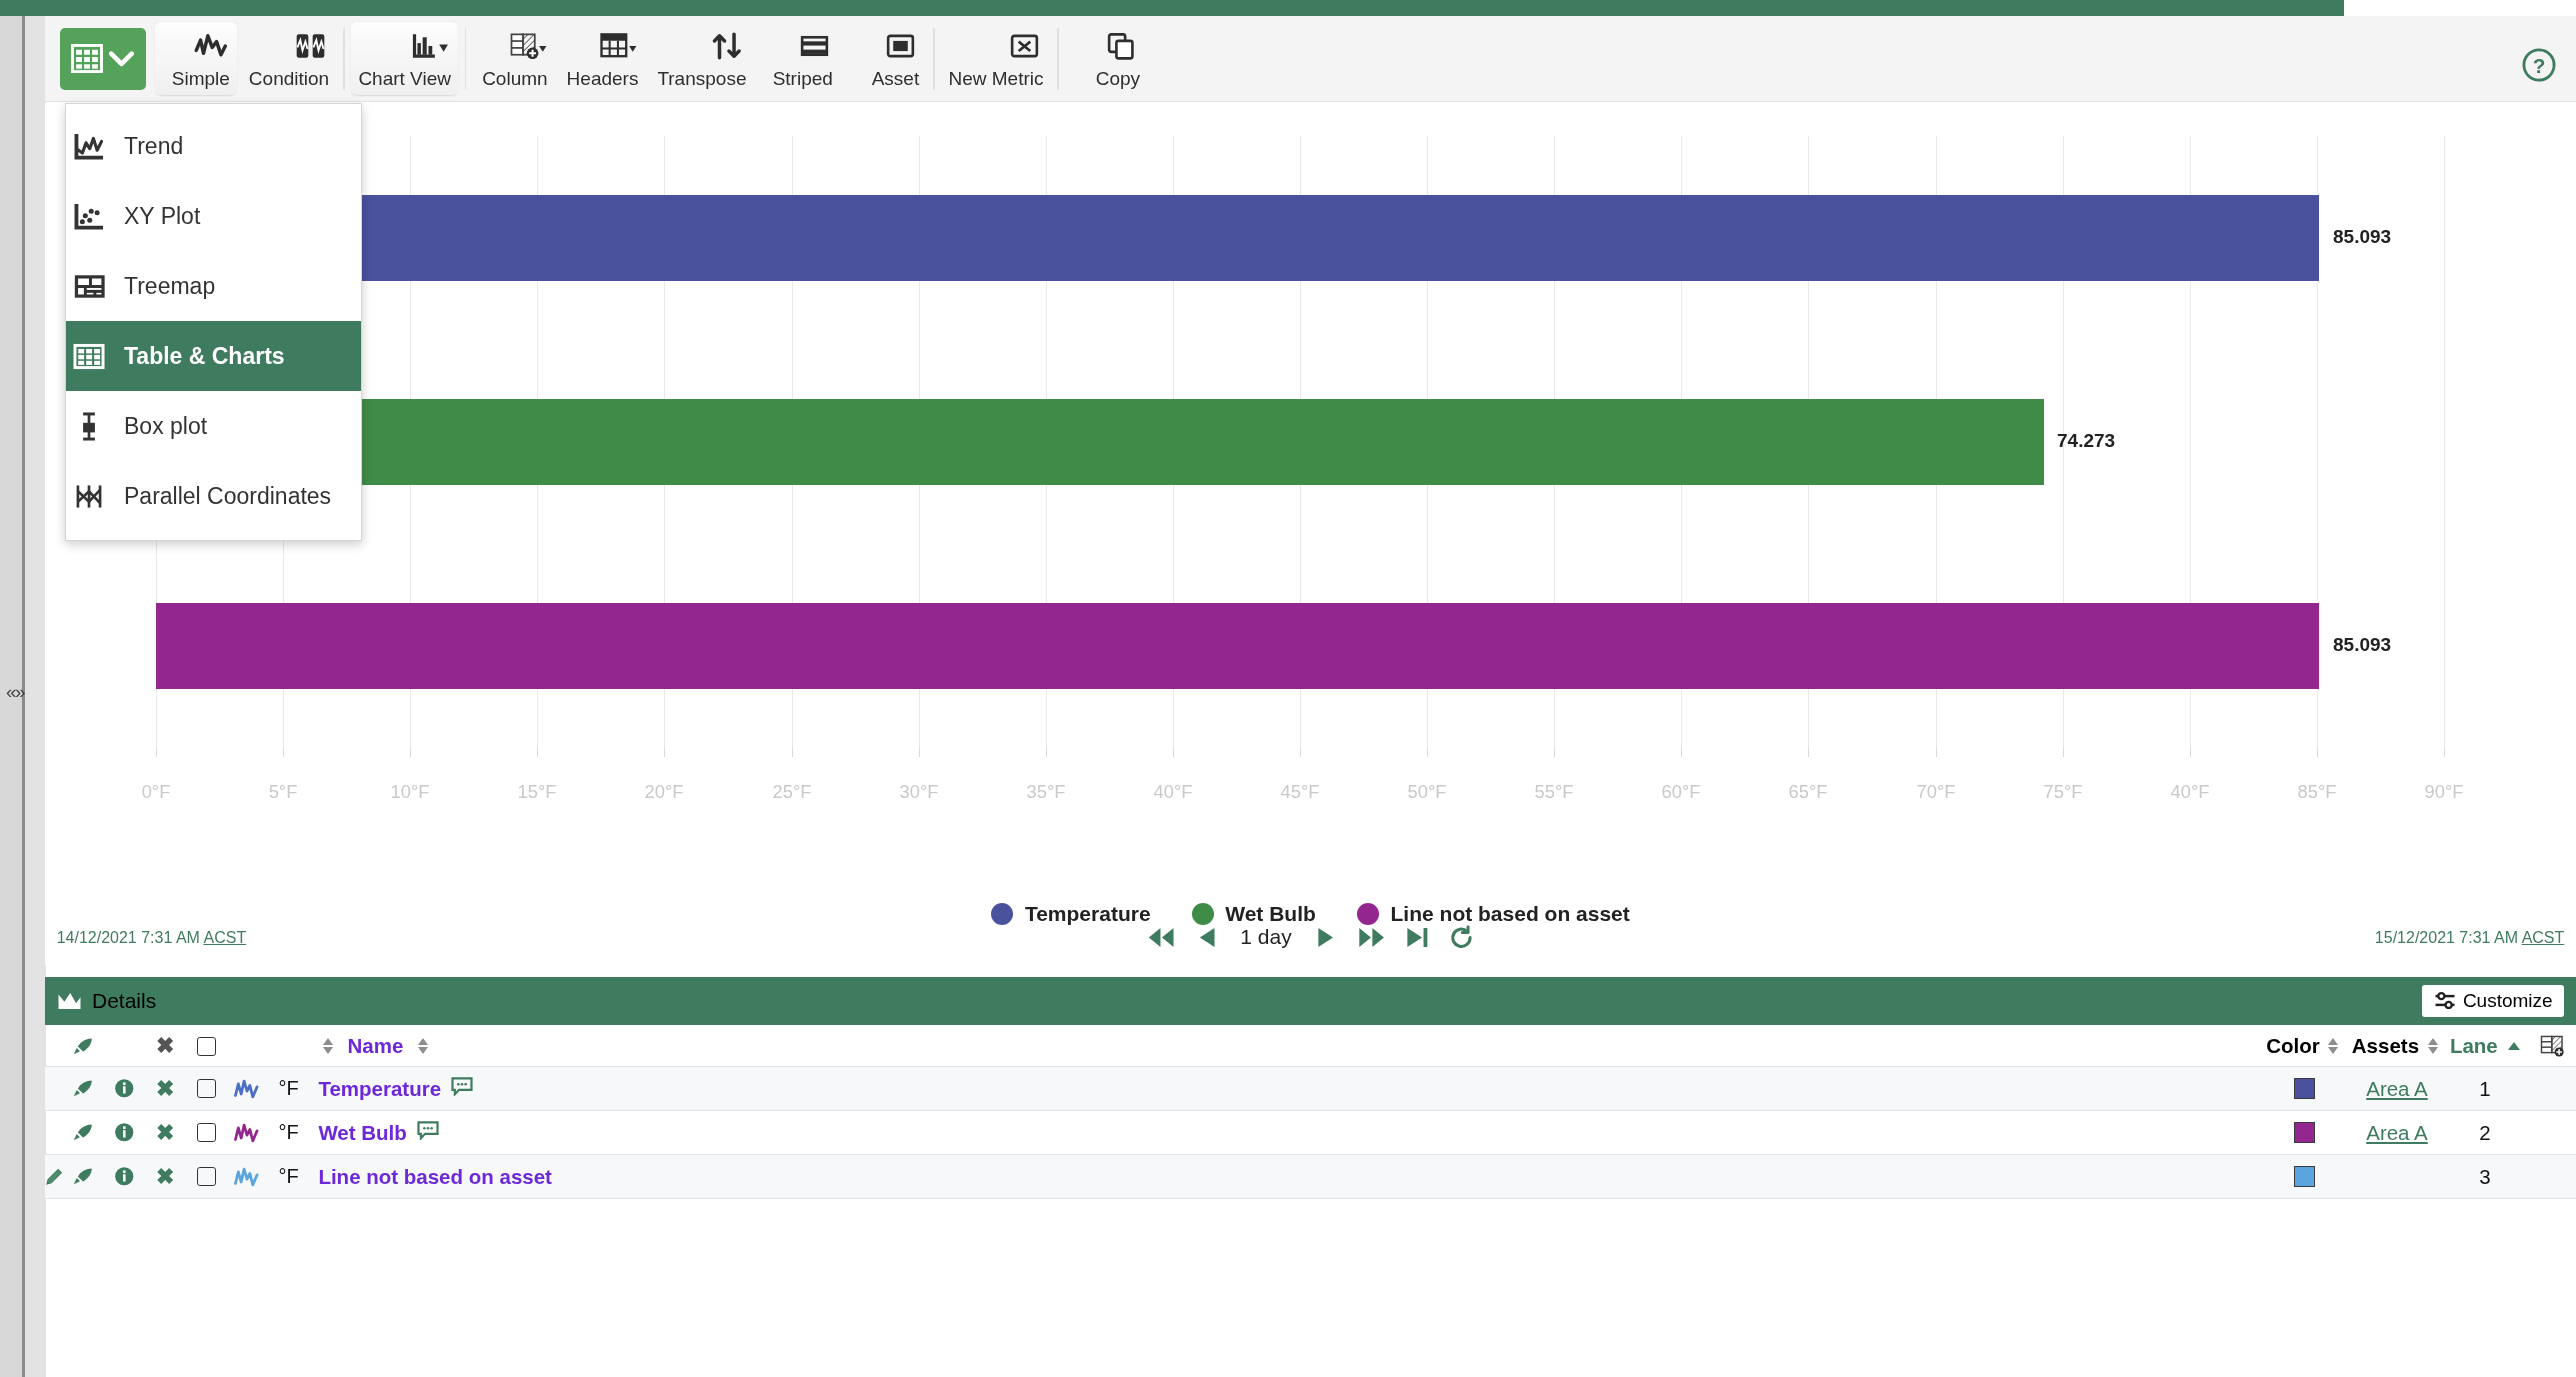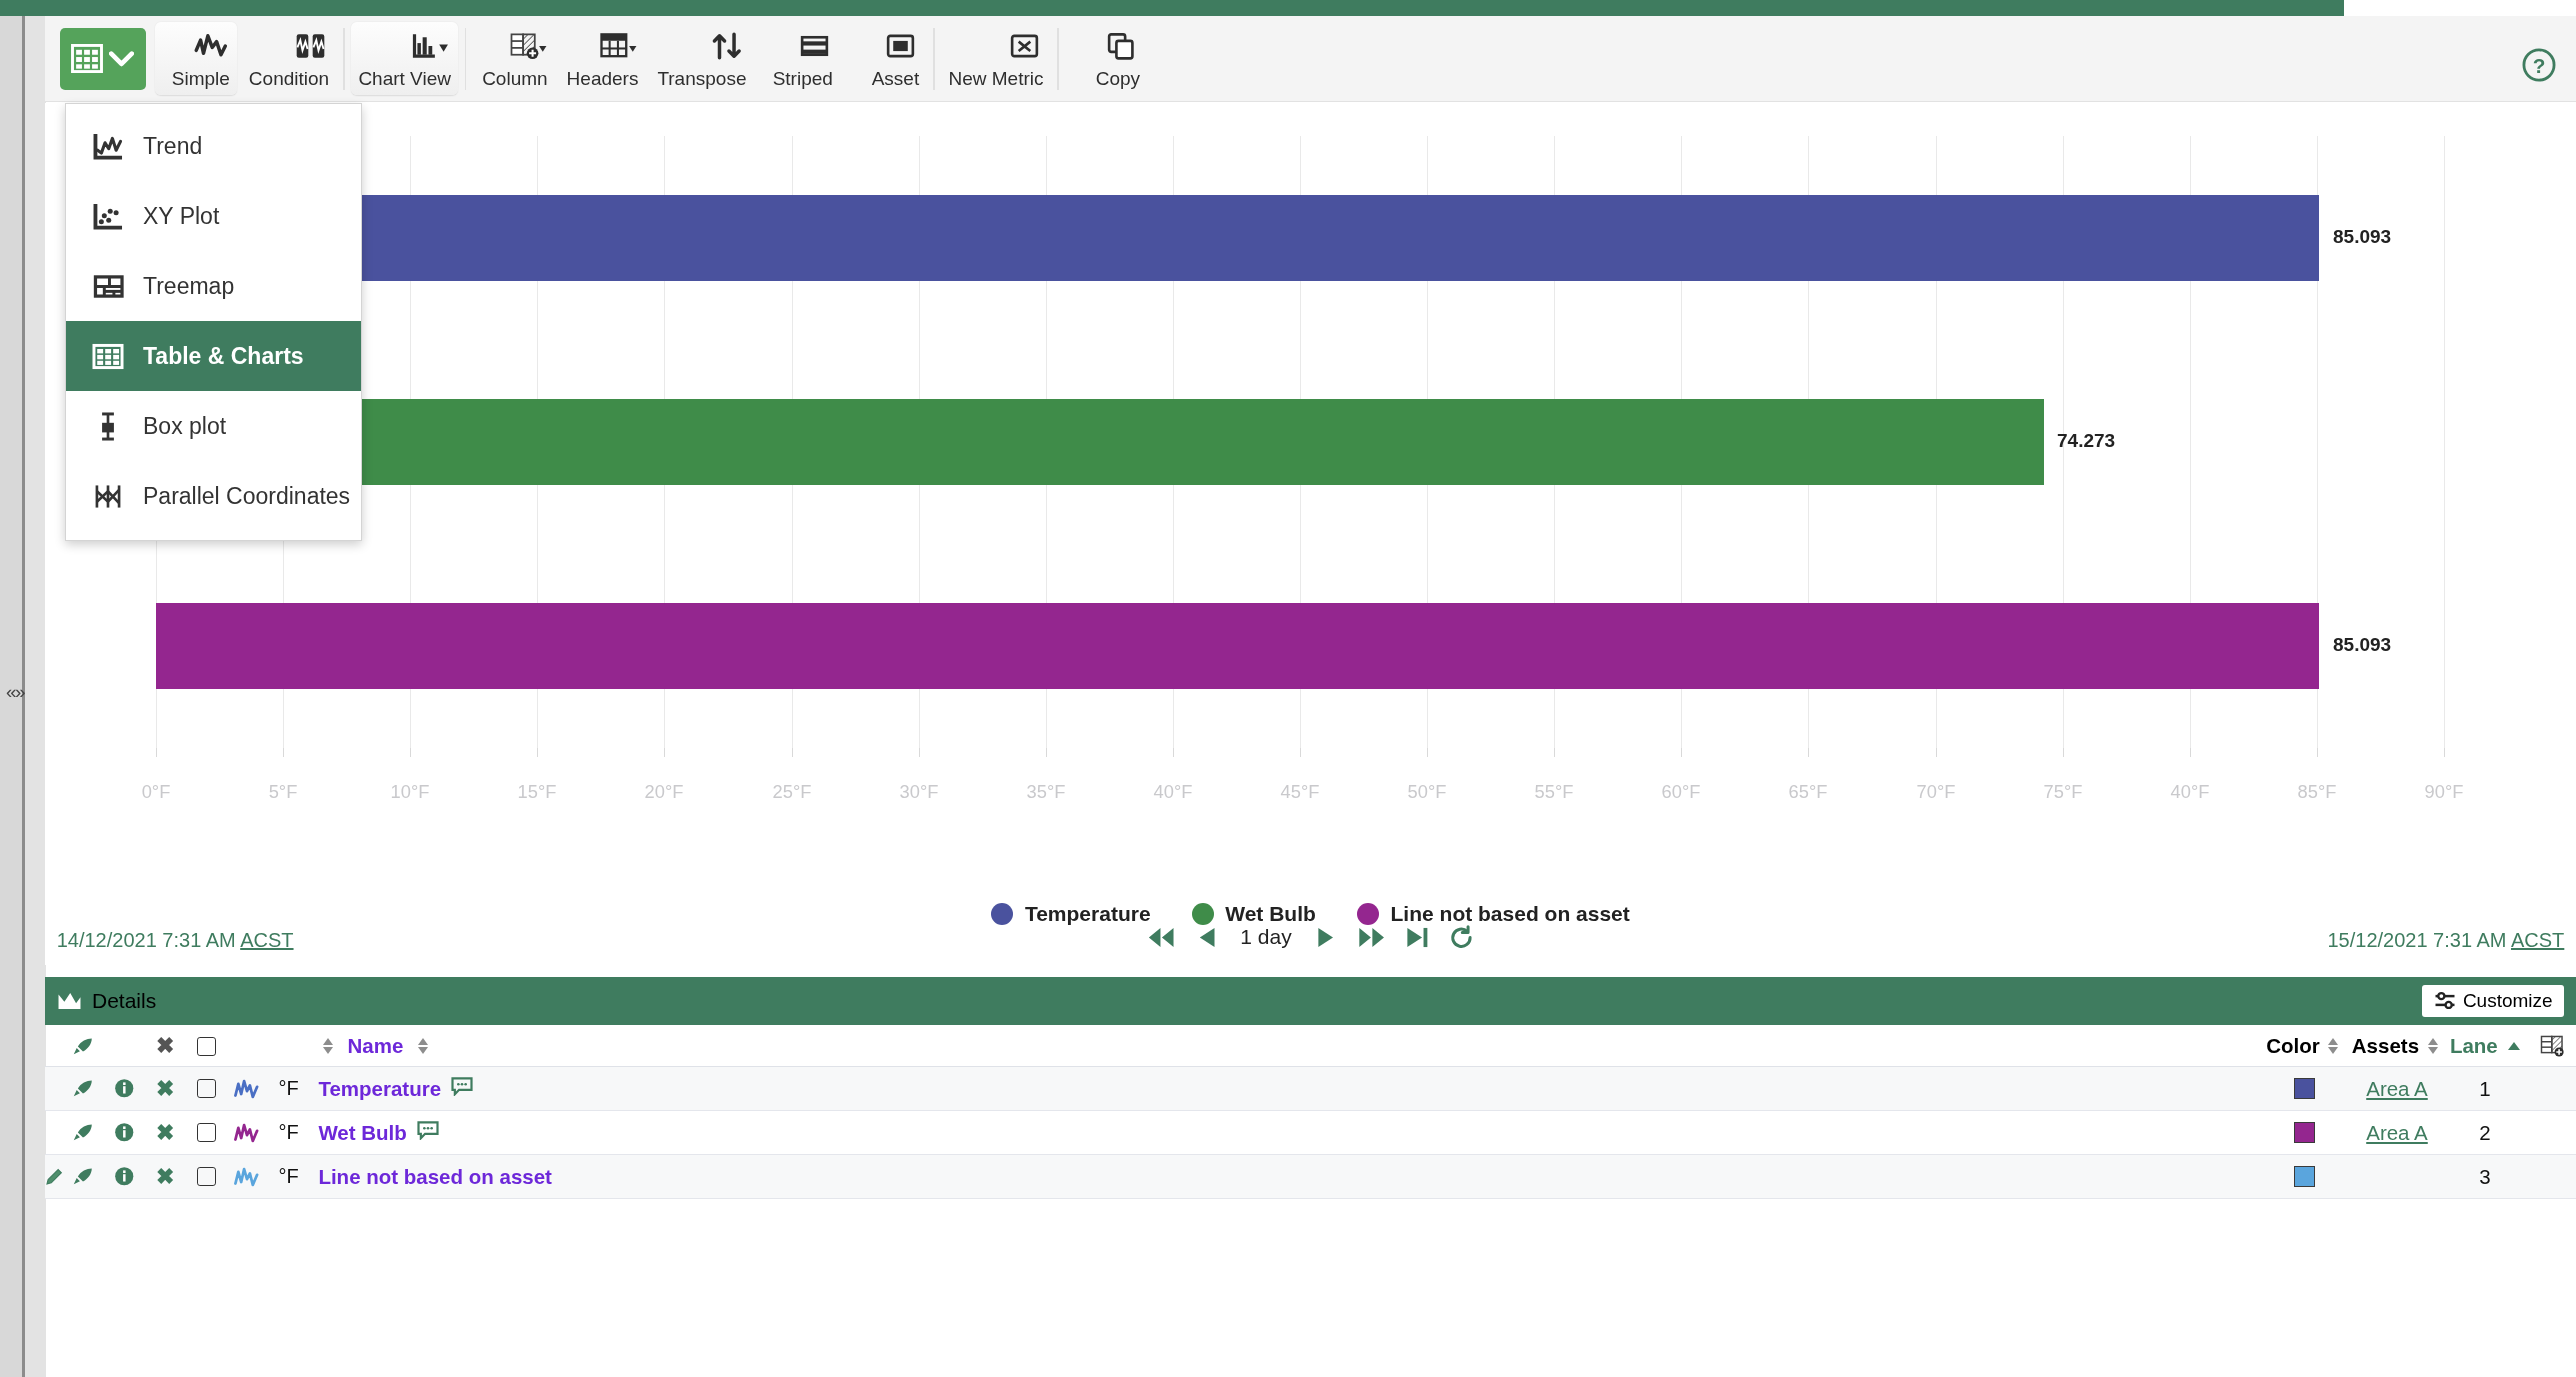--- a/index.html
+++ b/index.html
@@ -45,21 +45,21 @@
     display:flex; align-items:center; justify-content:center; gap:5.9px; cursor:pointer;
   }
   #help-btn{ position:absolute; right:20.5px; top:32px; cursor:pointer; }
 
   
   #chart-menu{
     position:absolute; left:65px; top:103px; width:297px;
     background:#ffffff; border:0.7px solid #d4d4d4; box-shadow:0 3.7px 10.3px rgba(0,0,0,.20);
     z-index:40; padding:7.3px 0 8.8px 0;
   }
-  .menu-item{ height:70px; display:flex; align-items:center; padding-left:19px; cursor:pointer; }
+  .menu-item{ height:70px; display:flex; align-items:center; cursor:pointer; }
   .menu-item.active{ background:#3f7c5f; }
   .menu-item .mico{ width:45px; display:flex; align-items:center; justify-content:center; }
   .menu-item .mlbl{ font-size:23px; color:#333; margin-left:13px; white-space:nowrap; }
   .menu-item.active .mlbl{ color:#ffffff; font-weight:bold; }
 
   
   #chart-panel{ position:absolute; left:45px; top:103px; width:2531px; height:862px; background:#ffffff; }
   #plot{ position:absolute; left:111px; top:33px; width:2288px; height:612px; }
   .gridline{ position:absolute; top:0; width:0.7px; height:612px; background:#e9e9e9; }
   .bar{ position:absolute; height:86px; }
@@ -68,21 +68,21 @@
   .tlab{ position:absolute; top:645px; font-size:18.3px; color:#c9c9cc; transform:translateX(-50%); white-space:nowrap; }
 
   #legend{ position:absolute; left:0; top:799px; width:2531px;
            display:flex; align-items:center; justify-content:center; gap:41px; }
   .leg{ display:flex; align-items:center; gap:11.7px; }
   .leg .dot{ width:22px; height:22px; border-radius:50%; }
   .leg .txt{ font-size:21px; color:#222; font-weight:bold; white-space:nowrap; }
 
   
   #timebar{ position:absolute; left:45px; top:913px; width:2531px; height:64px; }
-  .tstamp{ position:absolute; top:16px; font-size:20px; color:#3f7c5f; white-space:nowrap; }
+  .tstamp{ position:absolute; top:16px; font-size:16px; color:#3f7c5f; white-space:nowrap; }
   .tstamp .tz{ text-decoration:underline; cursor:pointer; }
   #nav{ position:absolute; left:50%; transform:translateX(-50%); top:11.7px;
         display:flex; align-items:center; gap:19px; }
   #nav .nbtn{ cursor:pointer; display:flex; align-items:center; }
   #nav .rng{ font-size:21px; color:#222; padding:0 4.4px; white-space:nowrap; }
 
   
   #details-hdr{
     position:absolute; left:45px; top:977px; width:2531px; height:48px;
     background:#3f7c5f; display:flex; align-items:center; padding:0 11.7px;

